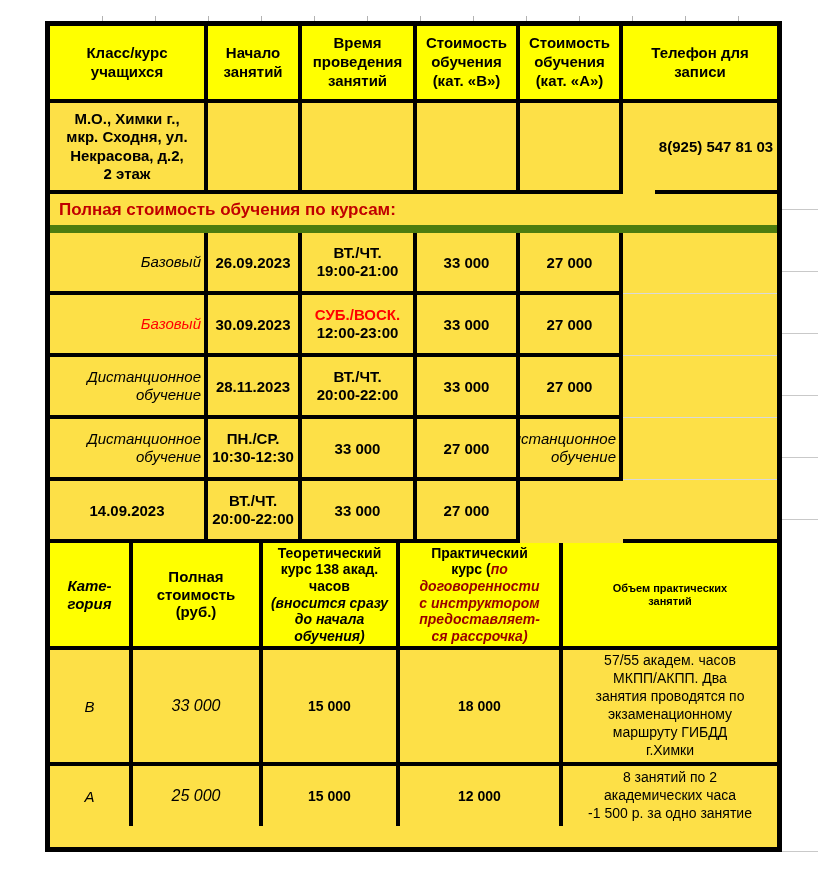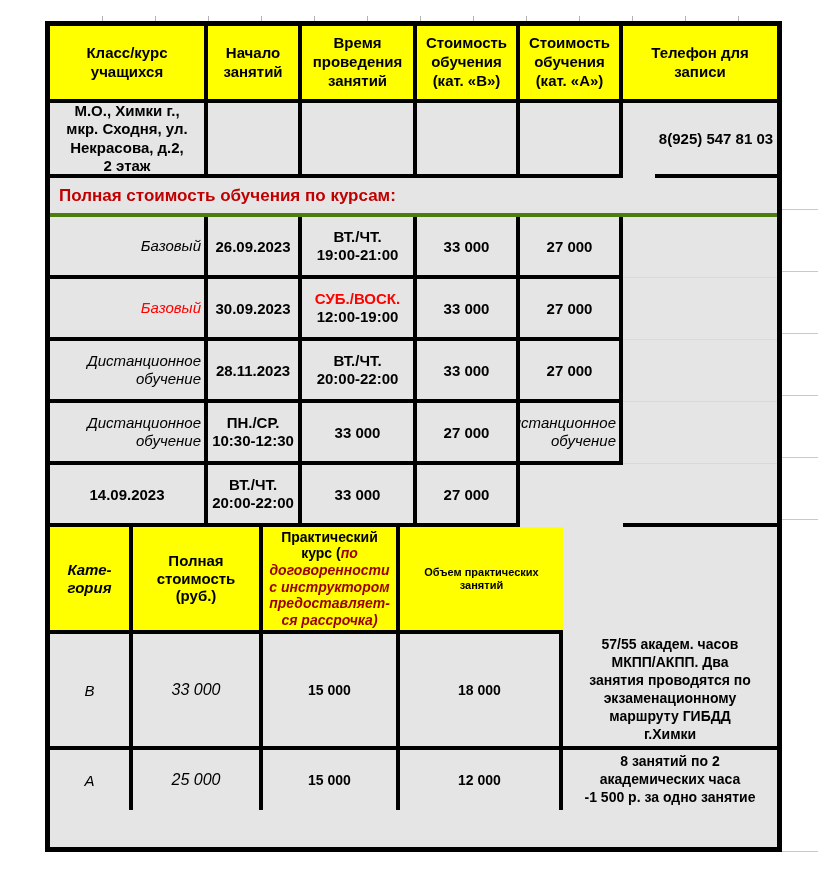--- a/index.html
+++ b/index.html
@@ -19,21 +19,21 @@
   .right-stubs {
     position: absolute; left: 782px; top: 209px; width: 36px; height: 313px;
     background: repeating-linear-gradient(to bottom, #c9c9c9 0 1px, transparent 1px 62px);
   }
   .bottom-stub { position: absolute; left: 782px; top: 851px; width: 36px; height: 1px; background: #c9c9c9; }
 
   .tbl {
     position: absolute; left: 45px; top: 21px;
     width: 737px; height: 831px;
     border: 5px solid #000; box-sizing: border-box;
-    background: #e5e5e5;
+    background: #fde047;
   }
 
   .grid { display: grid; }
   .g1 { grid-template-columns: 158px 94px 115px 103px 103px auto; }
   .g2 { grid-template-columns: 83px 130px 137px 163px auto; }
 
   .cell {
     box-sizing: border-box;
     border-right: 4px solid #000;
     border-bottom: 4px solid #000;
@@ -45,27 +45,27 @@
   }
   .lastcol { border-right: none; }
   .nobot { border-bottom: none; }
   .yellow { background: #FFFF00; }
   .pre { white-space: pre-line; }
   .b { font-weight: bold; }
   .red { color: #FF0000; }
   .darkred { color: #990000; }
 
   .hdr1 { height: 77px; font-weight: bold; font-size: 15px; line-height: 1.25; }
-  .addr-row { height: 75px; }
+  .addr-row { height: 91px; }
   .addr { font-weight: bold; font-size: 15px; line-height: 1.22; }
   .phone { font-weight: bold; font-size: 15px; margin-left: 32px; }
 
   .banner {
     height: 39px; box-sizing: border-box;
-    border-bottom: 4px solid #4d7c0f;
+    border-bottom: 8px solid #4d7c0f;
     display: flex; align-items: center;
     padding-left: 9px;
     color: #C00000; font-weight: bold; font-size: 17px;
   }
   .banner2 { height: 37px; }
 
   .rows1 { grid-template-rows: repeat(5, 62px); }
   .name-cell { align-items: flex-end; justify-content: center; text-align: right; font-style: italic; font-size: 15px; line-height: 1.2; }
   .date-cell { font-weight: bold; font-size: 15px; }
   .sched-cell { font-weight: bold; font-size: 15px; line-height: 1.2; }
@@ -76,21 +76,21 @@
 
   .hdr2 { height: 107px; line-height: 1.18; }
   .cat-h { font-weight: bold; font-style: italic; font-size: 15px; }
   .full-h { font-weight: bold; font-size: 15px; }
   .course-h { font-size: 14px; font-weight: bold; }
   .course-h .note { font-weight: bold; font-style: italic; }
   .rows2 { grid-template-rows: 116px 60px; }
   .cat-cell { font-style: italic; font-size: 15px; }
   .full-cell { font-style: italic; font-size: 16px; }
   .part-cell { font-weight: bold; font-size: 14px; }
-  .vol-cell { font-weight: bold; font-size: 14px; line-height: 1.28; padding: 2px 4px; }
+  .vol-cell { font-weight: normal; font-size: 14px; line-height: 1.28; padding: 2px 4px; }
 </style>
 </head>
 <body>
 
 <div class="page">
 
   <div class="top-ticks"></div>
   <div class="right-stubs"></div>
   <div class="bottom-stub"></div>
 
@@ -137,21 +137,21 @@
         <div>ВТ./ЧТ.</div>
         <div>19:00-21:00</div>
       </div>
       <div class="cell price-cell">33 000</div>
       <div class="cell price-cell">27 000</div>
 
       <div class="cell name-cell pre red">Базовый</div>
       <div class="cell date-cell">30.09.2023</div>
       <div class="cell sched-cell">
         <div class="red">СУБ./ВОСК.</div>
-        <div>12:00-19:00</div>
+        <div>12:00-23:00</div>
       </div>
       <div class="cell price-cell">33 000</div>
       <div class="cell price-cell">27 000</div>
 
       <div class="cell name-cell pre">Дистанционное
 обучение</div>
       <div class="cell date-cell">28.11.2023</div>
       <div class="cell sched-cell">
         <div>ВТ./ЧТ.</div>
         <div>20:00-22:00</div>
@@ -179,20 +179,30 @@
       <div class="cell price-cell">27 000</div>
     </div>
 
 
     <div class="grid g2">
       <div class="cell yellow hdr2 cat-h pre">Кате-
 гория</div>
       <div class="cell yellow hdr2 full-h pre">Полная
 стоимость
 (руб.)</div>
+      <div class="cell yellow hdr2 course-h">
+        <div style="display:block;text-align:center;">
+          <span class="pre b">Теоретический
+курс 138 акад.
+часов</span>
+          <div class="pre note">(вносится сразу
+до начала
+обучения)</div>
+        </div>
+      </div>
       <div class="cell yellow hdr2 course-h">
         <div style="display:block;text-align:center;">
           <span class="pre b">Практический
 курс (</span><span class="pre note darkred">по
 договоренности
 с инструктором
 предоставляет-
 ся рассрочка)</span>
         </div>
       </div>

